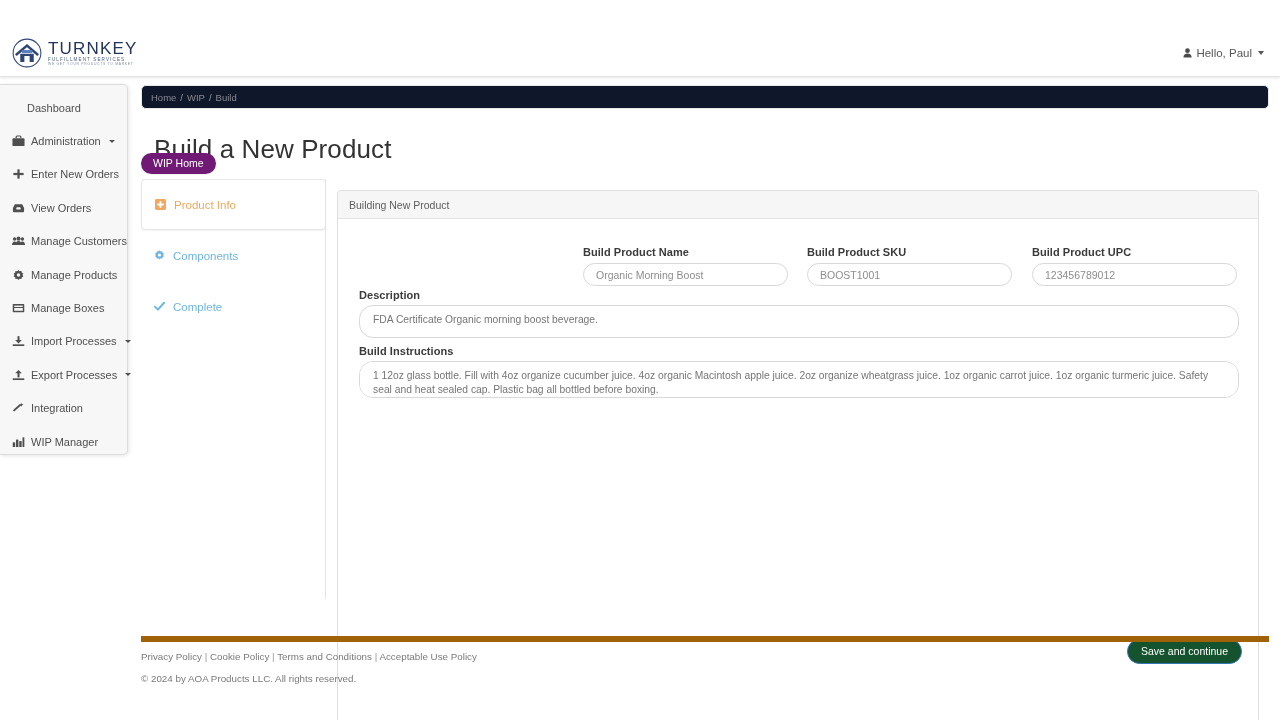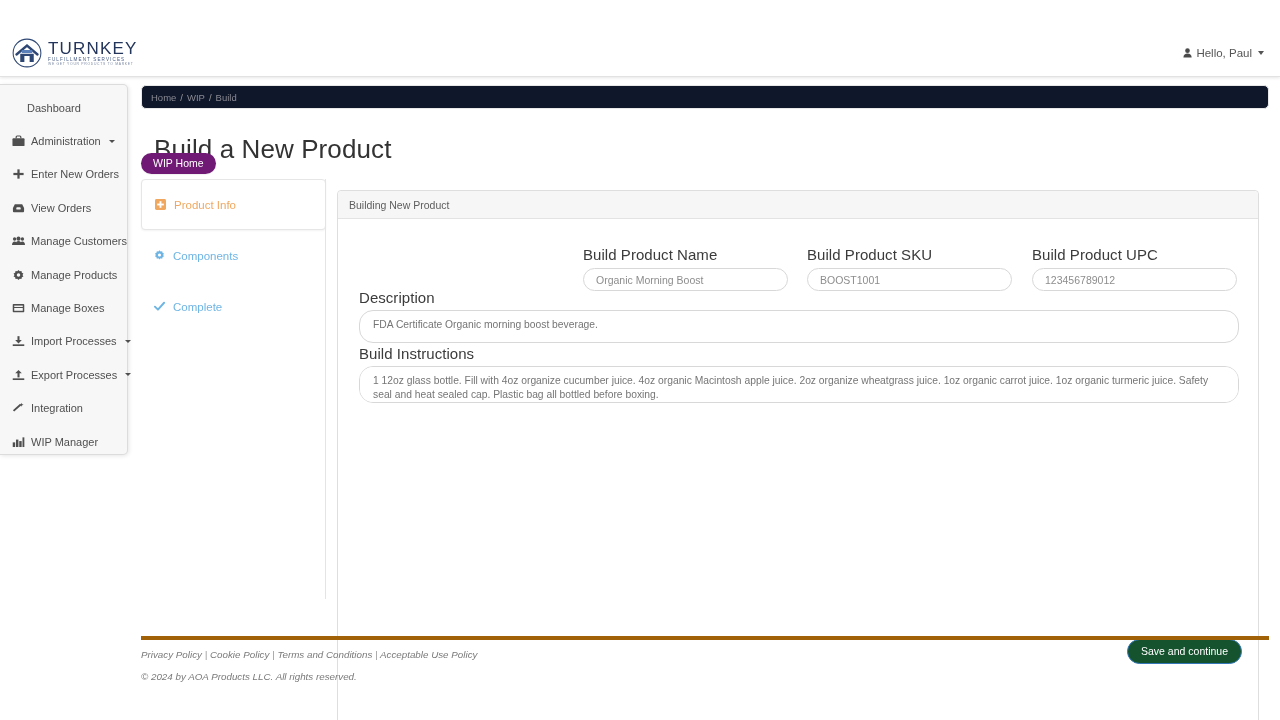--- a/index.html
+++ b/index.html
@@ -132,21 +132,21 @@
   .panel-head {
     height: 28px; background: #f6f6f6;
     border-bottom: 1px solid #e3e3e3;
     display: flex; align-items: center; padding-left: 11px;
     font-size: 10.5px; color: #5d5d5d;
     border-radius: 4px 4px 0 0;
   }
   .panel-body { position: relative; padding: 0; height: 459px; }
 
   .flabel {
-    font-size: 15px; font-weight: normal; color: #3b3b3b;
+    font-size: 11px; font-weight: bold; color: #3b3b3b;
     letter-spacing: .05px;
   }
 
   .row-top { position: absolute; left: 0; top: 27px; width: 100%; }
   .fld { position: absolute; }
   .fld .flabel { display: block; margin-bottom: 5px; }
   .inp {
     width: 100%; height: 23px;
     border: 1px solid #d8d8d8; border-radius: 12px;
     padding: 0 12px; font-size: 10.5px; color: #8d8d8d;
@@ -170,23 +170,22 @@
     background: #14532d; color: #ffffff;
     border: 1px solid #3577b8; border-radius: 13px;
     padding: 5px 13px 6px; font-size: 10.5px;
     font-family: "Liberation Sans", sans-serif;
     cursor: pointer;
   }
 
   
   .footer {
     position: absolute; left: 141px; top: 636px; width: 1128px;
-    border-top: 4px solid #a16207;
+    border-top: 6px solid #a16207;
     padding-top: 9px;
-    font-style: italic;
   }
   .footer-links { font-size: 9.8px; color: #7a7a7a; }
   .footer-links a { color: #7a7a7a; text-decoration: none; }
   .footer-copy { font-size: 9.8px; color: #7a7a7a; margin-top: 11px; }
   .sep { color: #9a9a9a; }
 </style>
 </head>
 <body>
 
 <div class="topbar">

